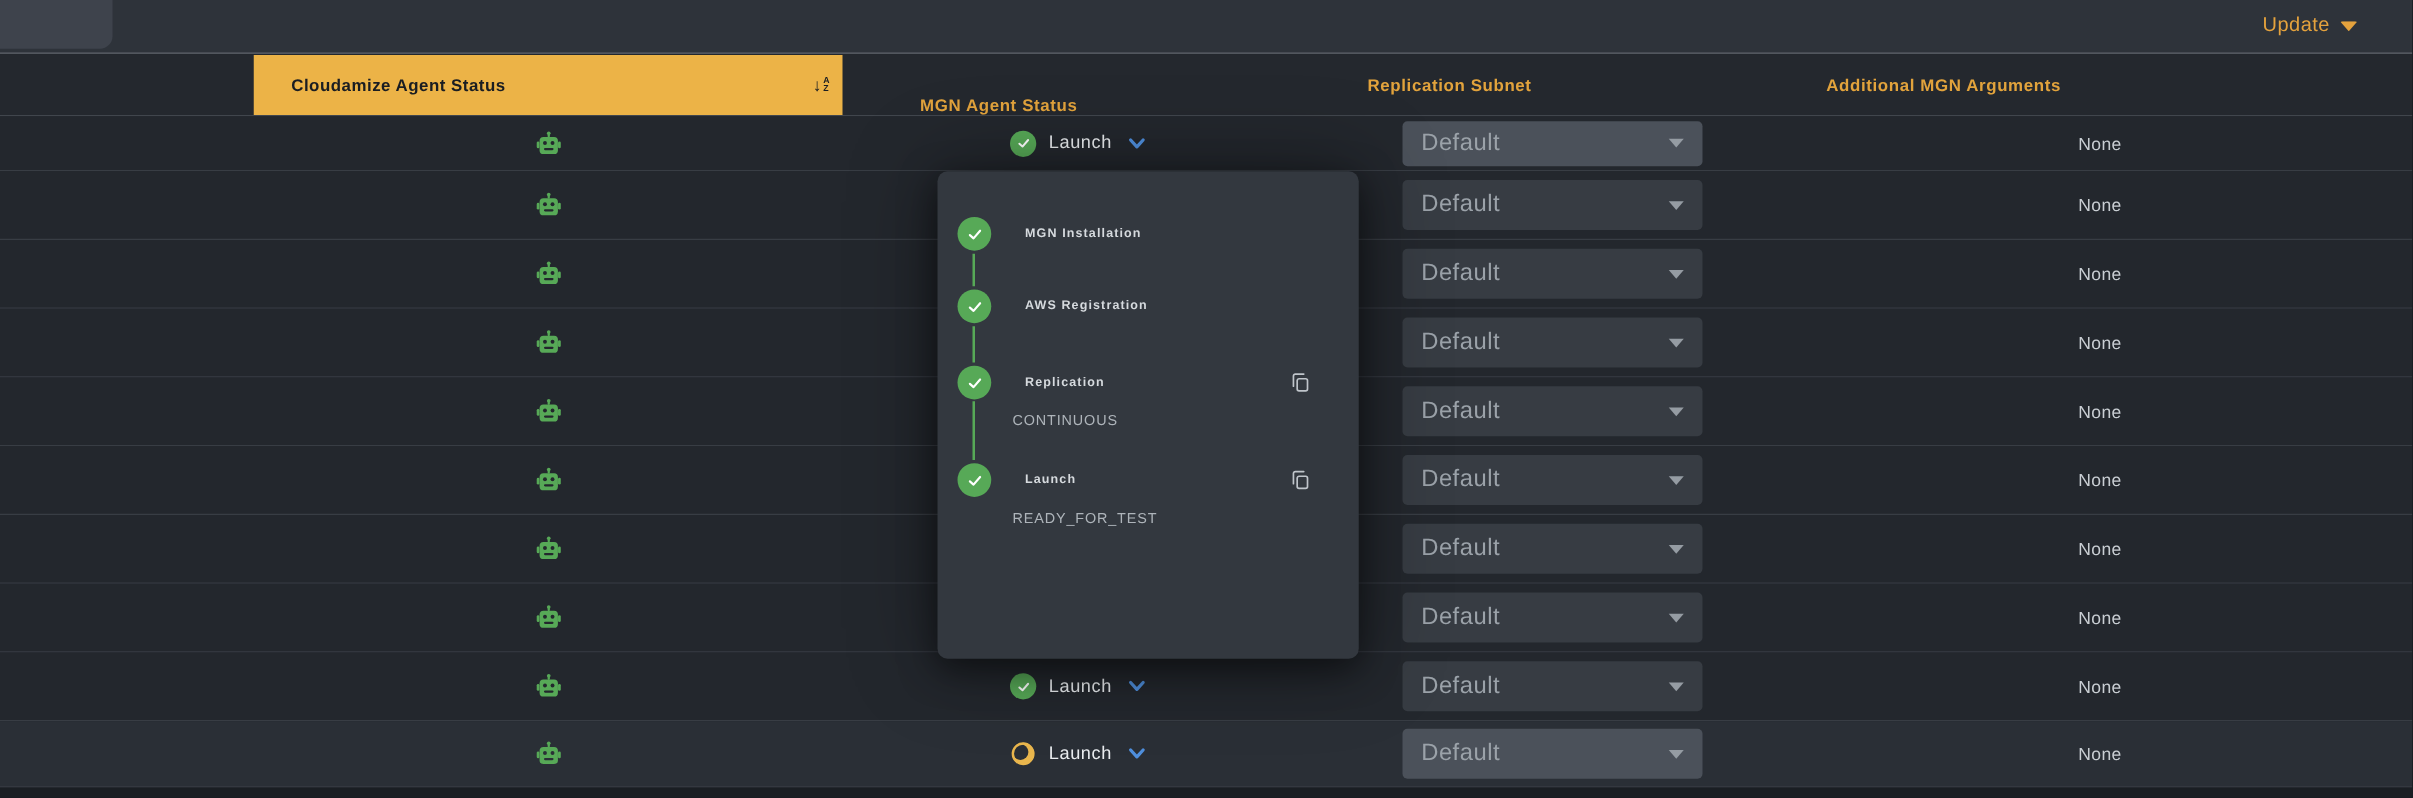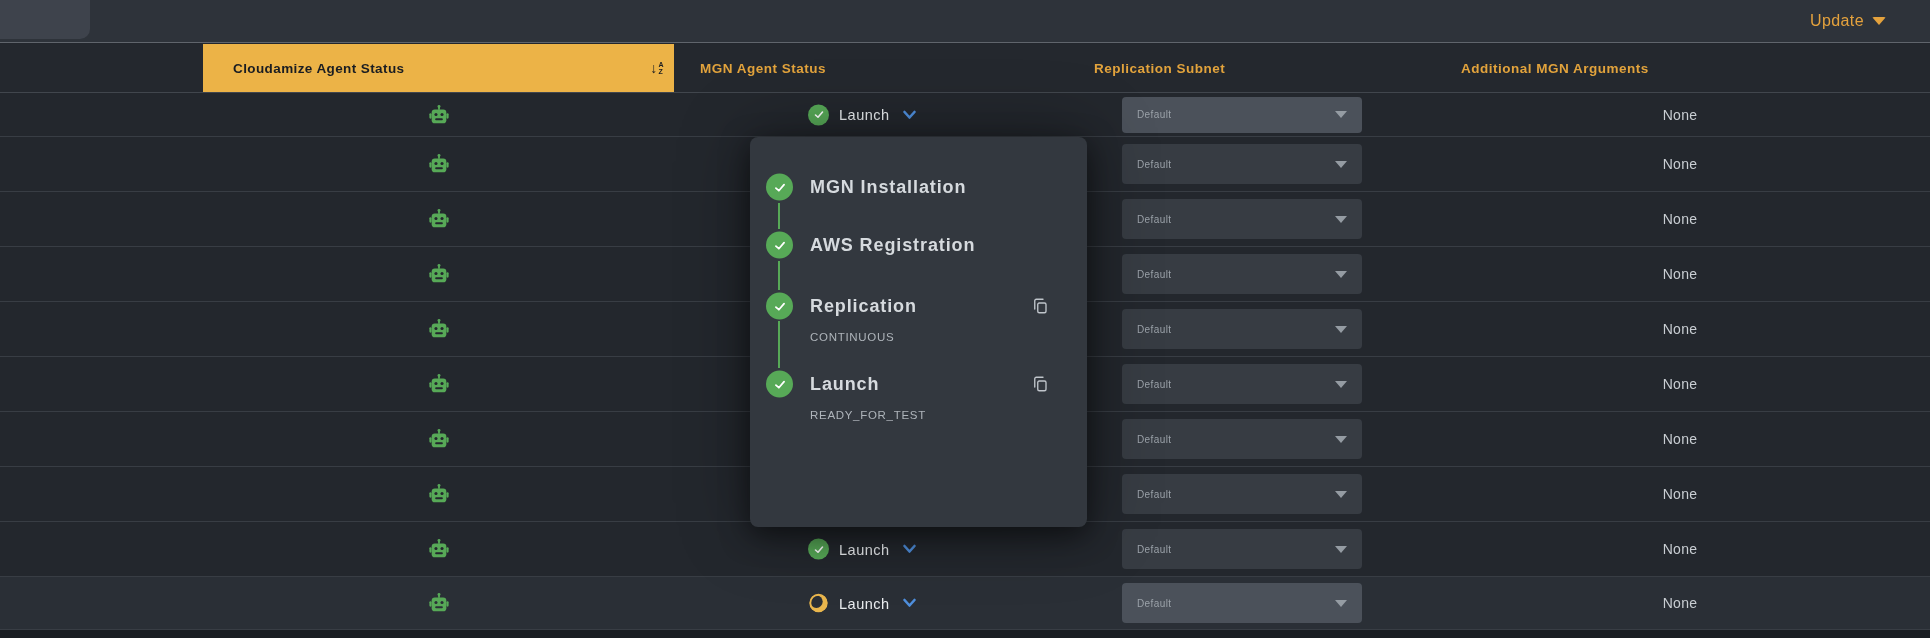--- a/index.html
+++ b/index.html
@@ -43,21 +43,21 @@
     background:#ecb347; color:#1a1d22;
     display:flex; align-items:center; padding-left:30px;
     font-size:13.5px; font-weight:700; letter-spacing:0.4px; cursor:pointer;
   }
   .sort-icon {
     position:absolute; right:10px; top:50%; transform:translateY(-50%);
     display:flex; align-items:center; gap:1px; color:#1a1d22;
   }
   .sort-arrow { font-size:14px; font-weight:700; line-height:1; }
   .sort-letters { display:flex; flex-direction:column; font-size:7px; font-weight:700; line-height:7px; }
-  .th-mgn    { left:700px; }
+  .th-mgn    { left:736px;align-items:flex-end; }
   .th-subnet { left:1078px;margin-left:16px; }
   .th-args   { left:1461px; }
   
   .tbody { position:absolute; top:93px; left:0; right:0; }
   .row {
     position:relative; height:55px; background:#23272d;
     border-bottom:1px solid #383d44;
   }
   .row--short { height:44px; }
   .row--last  { height:53px; }
@@ -78,21 +78,21 @@
   .chevron-down { display:flex; align-items:center; margin-left:2px; cursor:pointer; }
   .dd {
     position:absolute; left:1122px; top:50%; transform:translateY(-50%);
     width:240px; height:40px; border-radius:4px;
     display:flex; align-items:center; justify-content:space-between;
     padding:0 15px; cursor:pointer;
   }
   .row--short .dd { height:36px; }
   .dd--dark  { background:#373c43; }
   .dd--light { background:#4b515a; }
-  .dd-value { color:#9ba2a9; font-size:10px; letter-spacing:0.4px; }
+  .dd-value { color:#9ba2a9; font-size:19px; letter-spacing:0.4px; }
   .dd-caret {
     width:0; height:0; border-left:6px solid transparent; border-right:6px solid transparent;
     border-top:7px solid #959ca3;
   }
   .cell-args {
     position:absolute; left:1430px; width:500px; top:50%; transform:translateY(-50%);
     text-align:center; color:#c9ced3; font-size:14px; letter-spacing:0.3px;
   }
   .bottom-strip {
     position:absolute; left:0; right:0; top:630px; height:8px; background:#1a1e23;
@@ -102,22 +102,22 @@
     position:absolute; left:750px; top:137px; width:337px; height:390px;
     background:#33383f; border-radius:8px; z-index:6;
     box-shadow:0 8px 28px rgba(0,0,0,0.5), 0 0 70px rgba(0,0,0,0.35);
   }
   .step-circle {
     position:absolute; left:16px; width:27px; height:27px; border-radius:50%;
     background:#57a957; display:flex; align-items:center; justify-content:center;
     transform:translateY(-50%);
   }
   .step-label {
-    position:absolute; left:60px; transform:translateY(-50%);
-    color:#d6dade; font-size:18px; font-weight:700; letter-spacing:0.9px;
+    position:absolute; left:70px; transform:translateY(-50%);
+    color:#d6dade; font-size:10px; font-weight:700; letter-spacing:0.9px;
     white-space:nowrap;
   }
   .step-value {
     position:absolute; left:60px; transform:translateY(-50%);
     color:#aeb4ba; font-size:11.5px; letter-spacing:0.7px; white-space:nowrap;
   }
   .copy-btn {
     position:absolute; left:280px; width:20px; height:20px; transform:translateY(-50%);
     cursor:pointer; display:flex; align-items:center; justify-content:center;
   }

